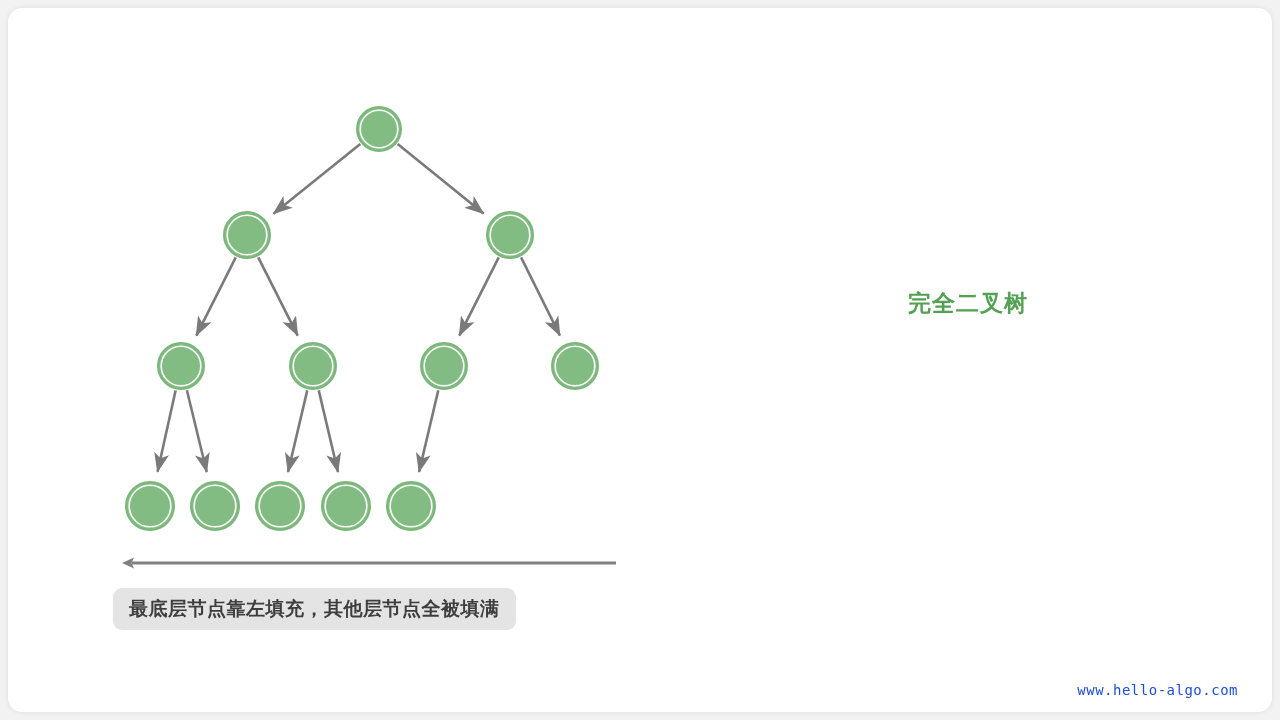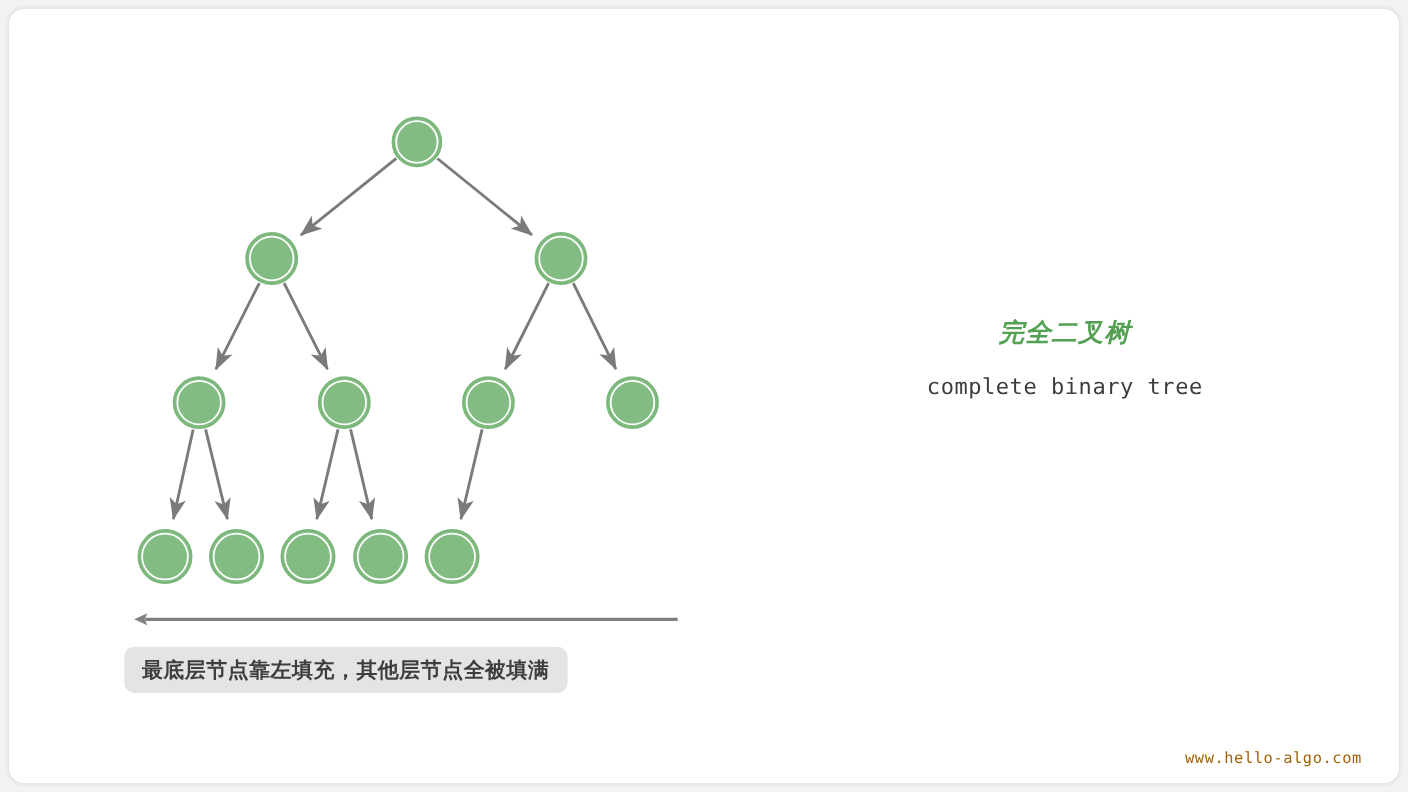--- a/index.html
+++ b/index.html
@@ -48,21 +48,20 @@
     width: 416px;
     text-align: center;
   }
   #legend .title-cn {
     font-family: "DejaVu Sans", sans-serif;
     font-size: 23px;
     font-weight: bold;
     color: #53a153;
     letter-spacing: 1px;
     line-height: 30px;
-    font-style: italic;
   }
   #legend .title-en {
     margin-top: 20px;
     font-family: "DejaVu Sans Mono", "Liberation Mono", monospace;
     font-size: 20px;
     color: #3c3c3c;
     letter-spacing: 0.5px;
     line-height: 26px;
   }
 
@@ -86,21 +85,21 @@
     text-align: right;
   }
 
   
   #watermark {
     position: absolute;
     right: 42px;
     bottom: 22px;
     font-family: "DejaVu Sans Mono", "Liberation Mono", monospace;
     font-size: 14px;
-    color: #a16207;
+    color: #1d4ed8;
     letter-spacing: 0.5px;
   }
 </style>
 </head>
 <body>
 
 <div id="stage">
 
   <div id="card"></div>
 
@@ -174,21 +173,20 @@
         </g>
       </g>
     <g id="fill-arrow-layer">
         <line x1="616" y1="563" x2="132" y2="563" stroke="#808080" stroke-width="3"></line>
         <path d="M122,563 L134,557.5 L131.5,563 L134,568.5 Z" fill="#808080"></path>
       </g>
   </svg>
 
   <div id="legend">
     <div class="title-cn">完全二叉树</div>
-    <div class="title-en">complete binary tree</div>
   </div>
 
   <div id="note-pill">
     <span>最底层节点靠左填充，其他层节点全被填满</span>
   </div>
 
   <div id="watermark">www.hello-algo.com</div>
 
 </div>
 

